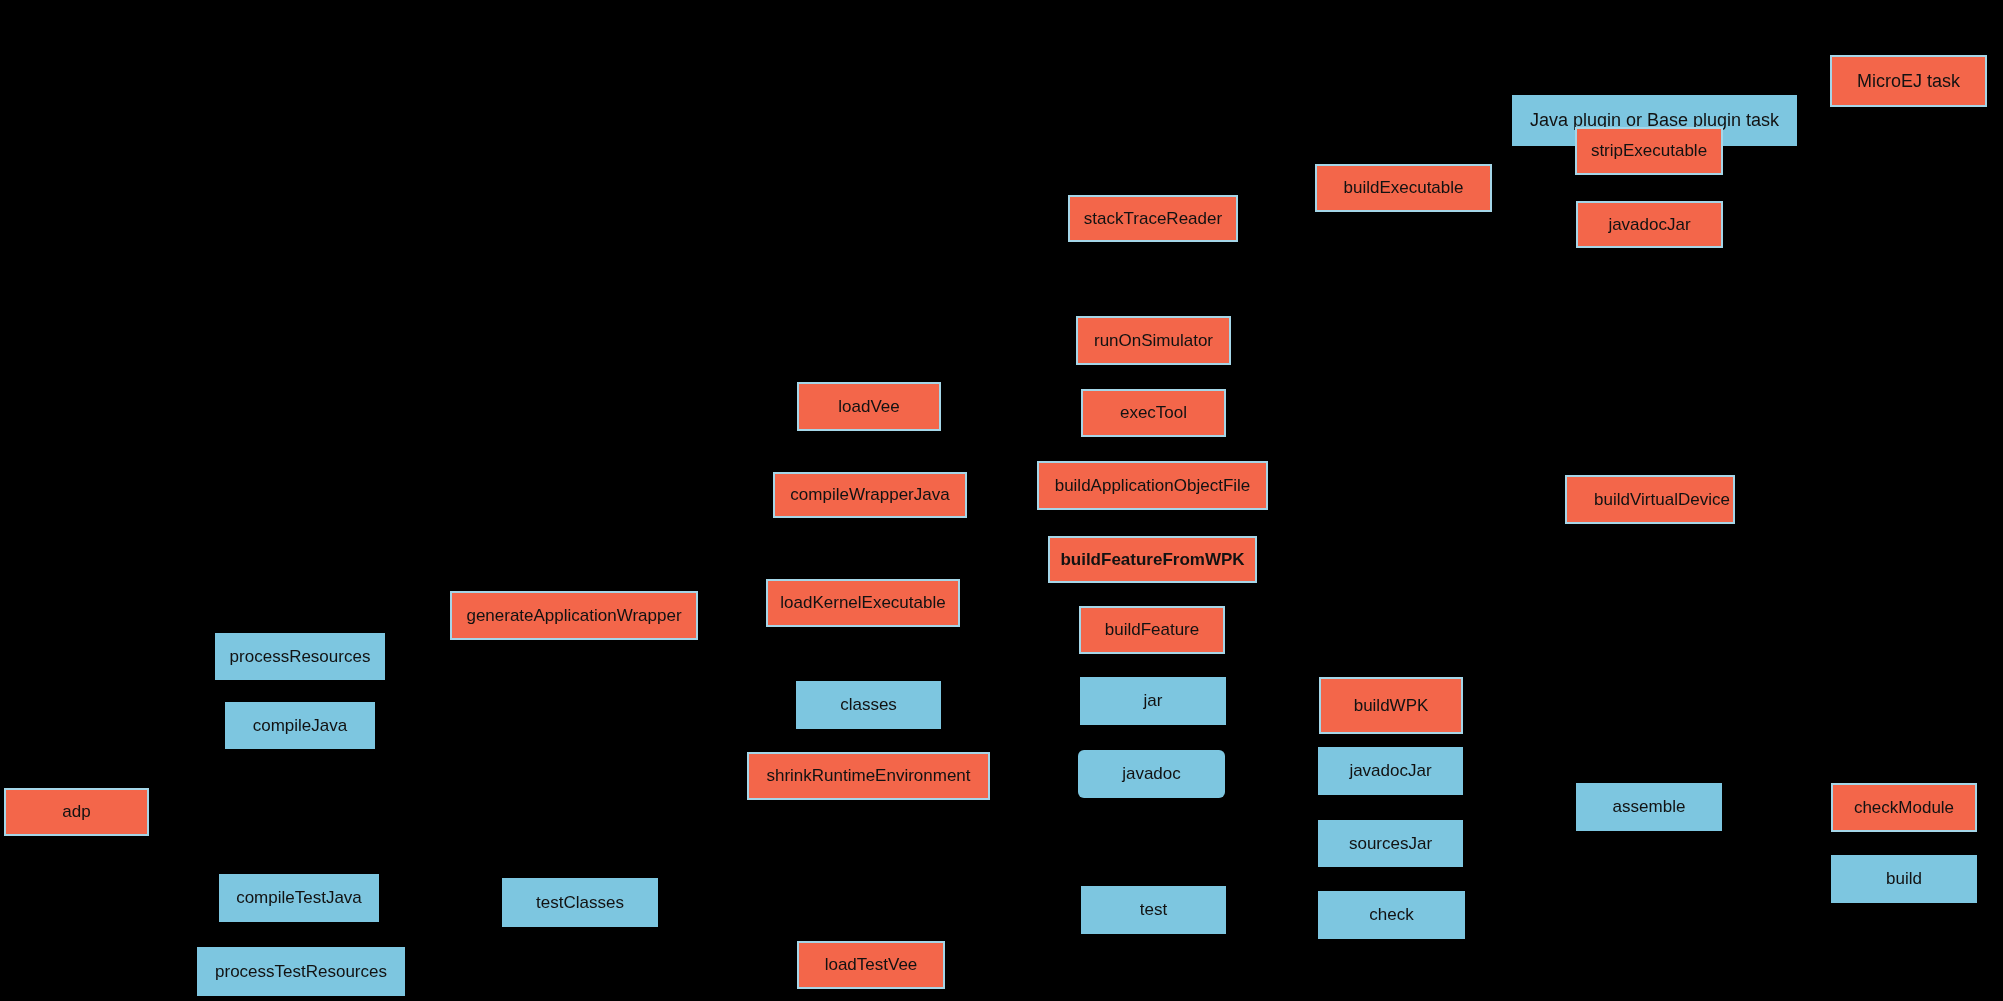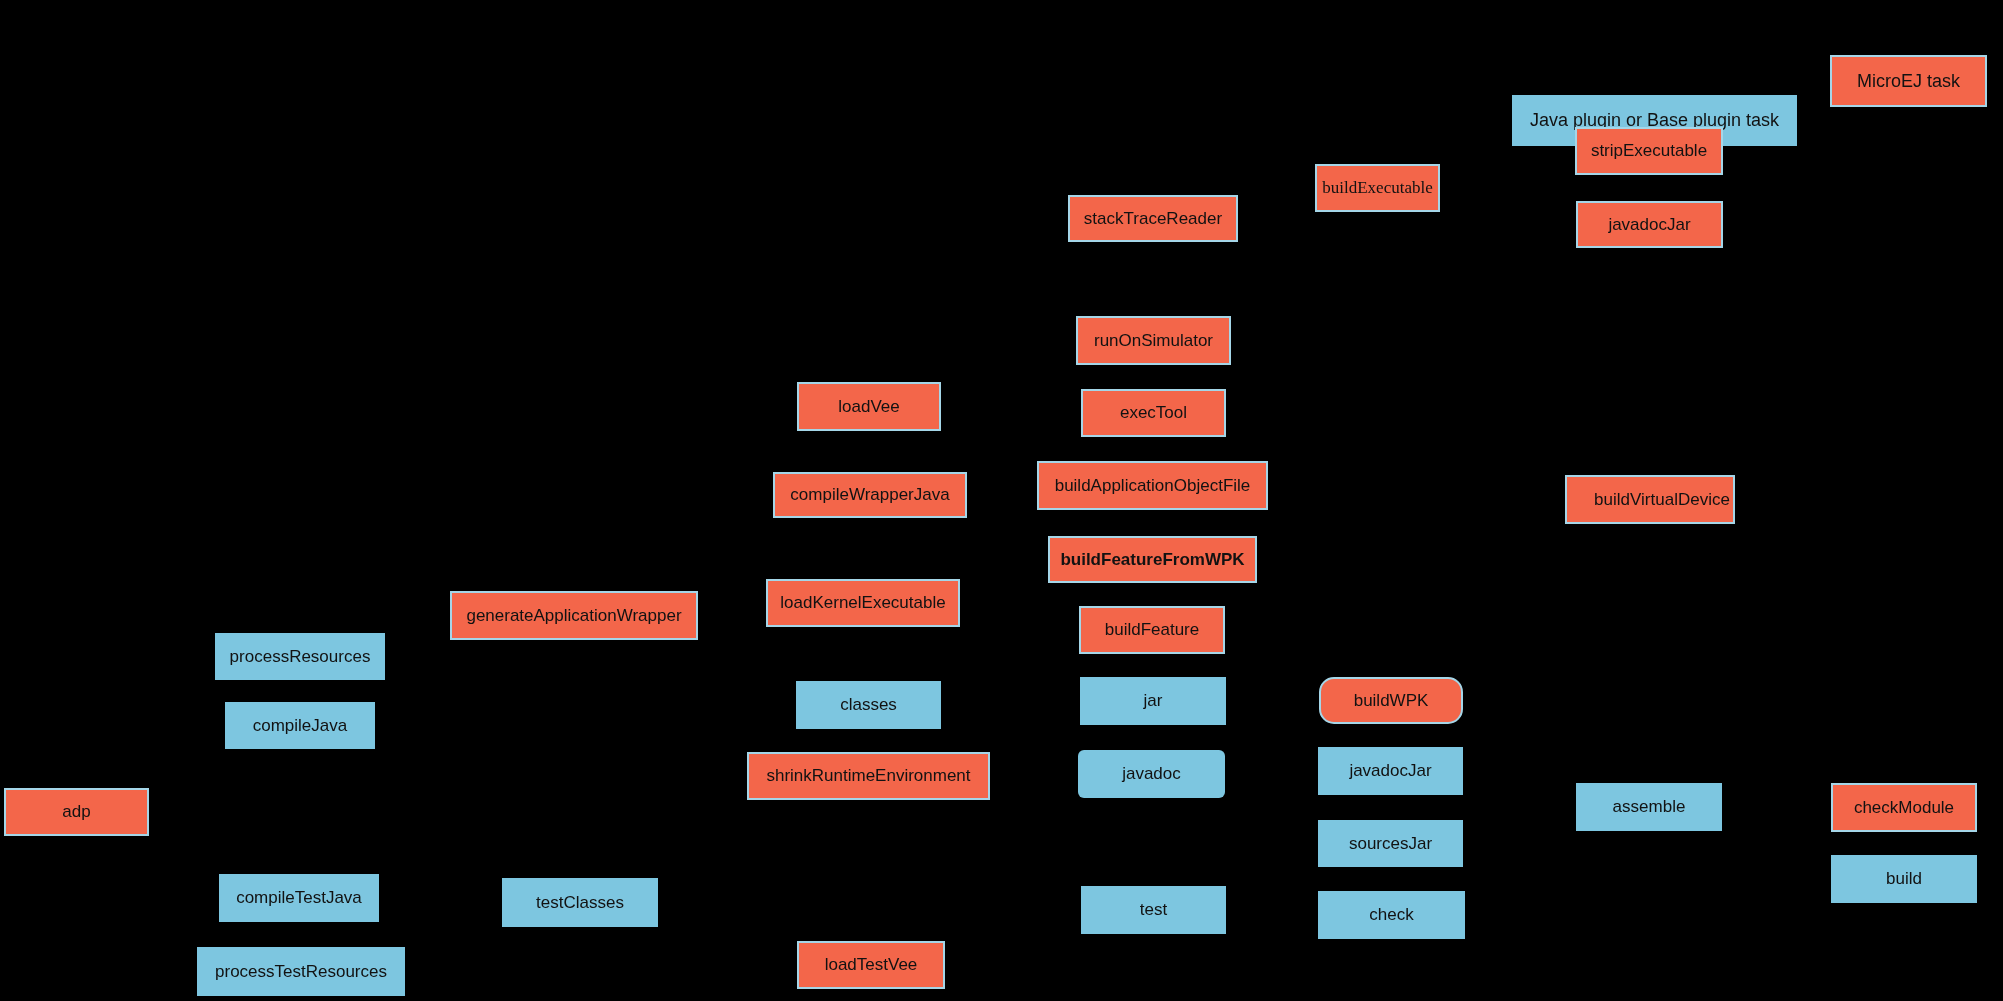--- a/index.html
+++ b/index.html
@@ -51,37 +51,37 @@
 <body>
 
 <div id="diagram">
   <div id="legend-layer">
       <div class="legend-node java" style="left: 1512px; top: 55px; width: 285px; height: 51px; margin-top: 40px;">Java plugin or Base plugin task</div>
       <div class="legend-node microej" style="left: 1830px; top: 55px; width: 157px; height: 52px;">MicroEJ task</div>
     </div>
   <div id="nodes-layer">
       <div class="node microej" style="left: 1575px; top: 127px; width: 148px; height: 48px;">stripExecutable</div>
       <div class="node microej" style="left: 1576px; top: 201px; width: 147px; height: 47px;">javadocJar</div>
-      <div class="node microej" style="left: 1315px; top: 164px; width: 125px; height: 48px; font-family: Liberation Serif, serif;">buildExecutable</div>
+      <div class="node microej" style="left: 1315px; top: 164px; width: 177px; height: 48px;">buildExecutable</div>
       <div class="node microej" style="left: 1068px; top: 195px; width: 170px; height: 47px;">stackTraceReader</div>
       <div class="node microej" style="left: 1076px; top: 316px; width: 155px; height: 49px;">runOnSimulator</div>
       <div class="node microej" style="left: 1081px; top: 389px; width: 145px; height: 48px;">execTool</div>
       <div class="node microej" style="left: 797px; top: 382px; width: 144px; height: 49px;">loadVee</div>
       <div class="node microej" style="left: 773px; top: 472px; width: 194px; height: 46px;">compileWrapperJava</div>
       <div class="node microej" style="left: 1037px; top: 461px; width: 231px; height: 49px;">buildApplicationObjectFile</div>
       <div class="node microej" style="left: 1048px; top: 536px; width: 209px; height: 47px; font-weight: bold;">buildFeatureFromWPK</div>
       <div class="node microej" style="left: 1079px; top: 606px; width: 146px; height: 48px;">buildFeature</div>
       <div class="node microej" style="left: 450px; top: 591px; width: 248px; height: 49px;">generateApplicationWrapper</div>
       <div class="node microej" style="left: 766px; top: 579px; width: 194px; height: 48px;">loadKernelExecutable</div>
       <div class="node microej" style="left: 1565px; top: 475px; width: 170px; height: 49px; padding-left: 24px;">buildVirtualDevice</div>
       <div class="node java" style="left: 215px; top: 633px; width: 170px; height: 47px;">processResources</div>
       <div class="node java" style="left: 225px; top: 702px; width: 150px; height: 47px;">compileJava</div>
       <div class="node java" style="left: 796px; top: 681px; width: 145px; height: 48px;">classes</div>
       <div class="node java" style="left: 1080px; top: 677px; width: 146px; height: 48px;">jar</div>
-      <div class="node microej" style="left: 1319px; top: 677px; width: 144px; height: 47px; border-radius: 15px;">buildWPK</div>
+      <div class="node microej" style="left: 1319px; top: 677px; width: 144px; height: 57px;">buildWPK</div>
       <div class="node microej" style="left: 747px; top: 752px; width: 243px; height: 48px;">shrinkRuntimeEnvironment</div>
       <div class="node java" style="left: 1078px; top: 750px; width: 147px; height: 48px; border-radius: 6px;">javadoc</div>
       <div class="node java" style="left: 1318px; top: 747px; width: 145px; height: 48px;">javadocJar</div>
       <div class="node java" style="left: 1318px; top: 820px; width: 145px; height: 47px;">sourcesJar</div>
       <div class="node microej" style="left: 4px; top: 788px; width: 145px; height: 48px;">adp</div>
       <div class="node java" style="left: 1576px; top: 783px; width: 146px; height: 48px;">assemble</div>
       <div class="node microej" style="left: 1831px; top: 783px; width: 146px; height: 49px;">checkModule</div>
       <div class="node java" style="left: 1831px; top: 855px; width: 146px; height: 48px;">build</div>
       <div class="node java" style="left: 219px; top: 874px; width: 160px; height: 48px;">compileTestJava</div>
       <div class="node java" style="left: 502px; top: 878px; width: 156px; height: 49px;">testClasses</div>

